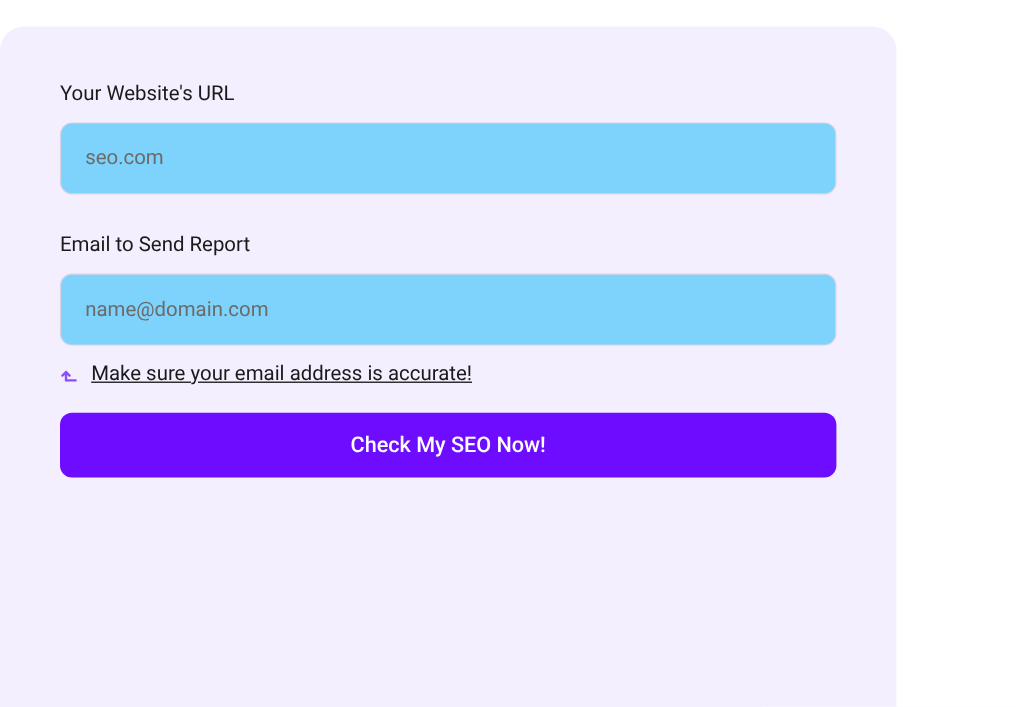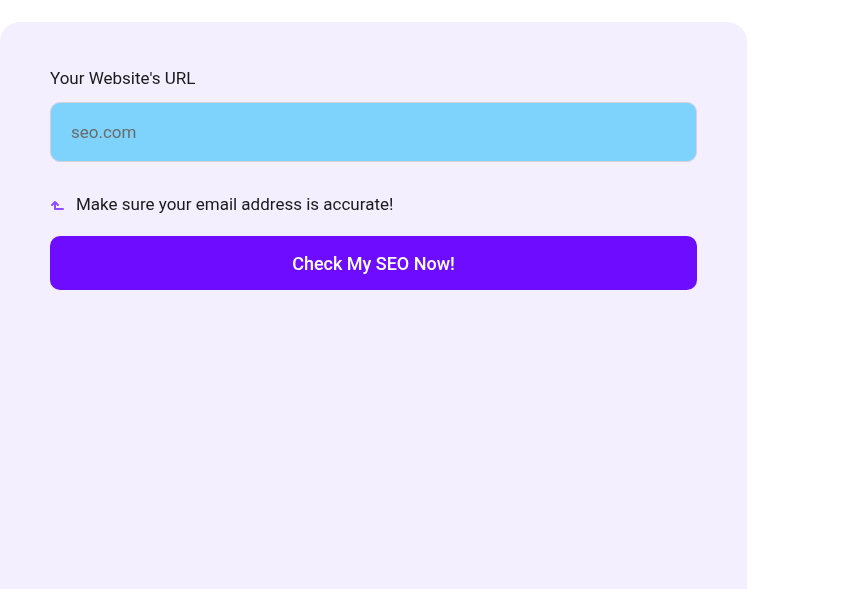--- a/index.html
+++ b/index.html
@@ -44,20 +44,21 @@
       font-family: inherit;
     }
     .text-input::placeholder {
       color: #6b6b6b;
     }
     .helper-row {
       display: flex;
       align-items: center;
       gap: 10px;
       margin-top: 14px;
+      text-decoration: underline;
     }
     .helper-icon {
       width: 16px;
       height: 16px;
       flex-shrink: 0;
     }
     .helper-text {
       font-size: 17px;
       color: #1a1a1a;
     }
@@ -83,20 +84,22 @@
 
 <div class="form-card">
 
   <div class="field-group">
     <label class="field-label">Your Website's URL</label>
     <input type="text" class="text-input" placeholder="seo.com" style="">
   </div>
 
 
   <div class="field-group field-group-last">
+    <label class="field-label">Email to Send Report</label>
+    <input type="email" class="text-input" placeholder="name@domain.com" style="">
     <div class="helper-row">
       <span class="helper-icon">
         <svg width="16" height="16" viewBox="0 0 16 16" fill="none">
           <path d="M5 13 L5 6 M5 6 L2 9 M5 6 L8 9 M5 13 L13 13" stroke="#8e4cff" stroke-width="2" stroke-linecap="round" stroke-linejoin="round"></path>
         </svg>
       </span>
       <span class="helper-text">Make sure your email address is accurate!</span>
     </div>
   </div>
 

